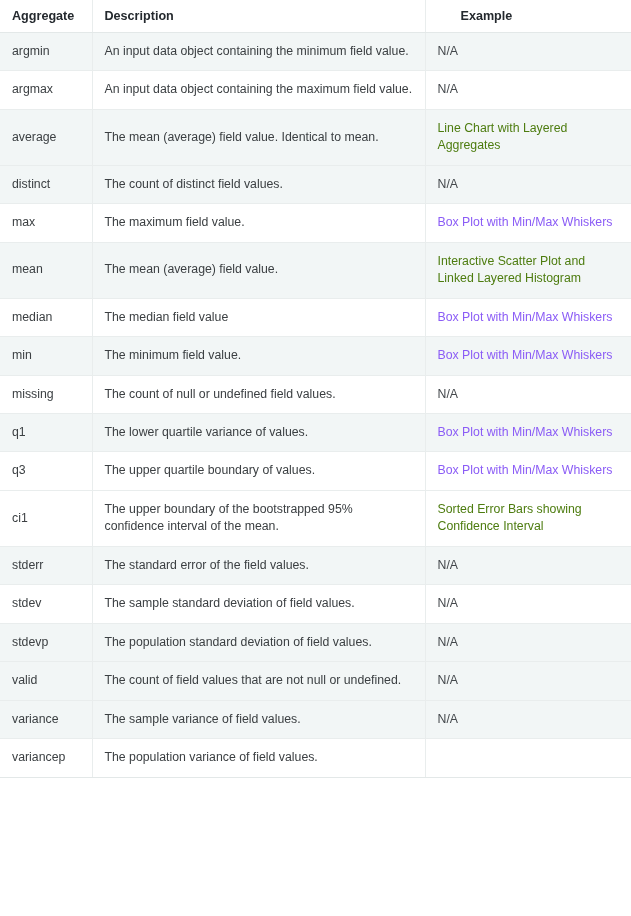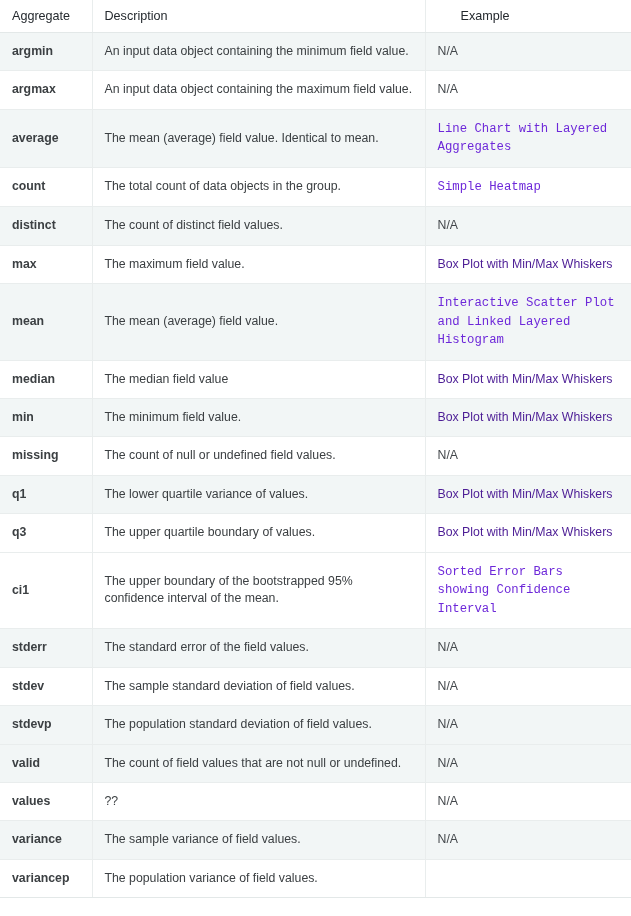--- a/index.html
+++ b/index.html
@@ -21,21 +21,21 @@
     table-layout: fixed;
     font-size: 12.3px;
   }
 
   .doc-table col.c-agg   { width: 92px;  }
   .doc-table col.c-desc  { width: 333px; }
   .doc-table col.c-exam  { width: 206px; }
 
   .doc-table thead th {
     background: #ffffff;
-    font-weight: normal;
+    font-weight: bold;
     font-size: 12.6px;
     color: #24292e;
     text-align: left;
     padding: 9px 12px 9px 12px;
     border-bottom: 1px solid #e3e8e8;
     border-right: 1px solid #e9eded;
     vertical-align: middle;
     height: 13px;
   }
   .doc-table thead th:last-child { border-right: none; padding-left: 35px; }
@@ -51,31 +51,30 @@
   .doc-table tbody td:last-child { border-right: none; }
 
   .doc-table tbody tr.alt td { background: #f2f6f6; }
   .doc-table tbody tr.plain td { background: #ffffff; }
 
   .doc-table tbody tr:last-child td { border-bottom: 1px solid #e3e8e8; }
 
   .cell-agg {
     color: #44484c;
     white-space: nowrap;
-    font-weight: bold;
   }
   .cell-desc { color: #3c4043; }
   .cell-exam { color: #44484c; }
 
   .ex-link {
     text-decoration: none;
     cursor: pointer;
   }
-  .ex-link.blue   { color: #6d28d9; font-family: Liberation Mono, monospace; }
-  .ex-link.purple { color: #4c1d95; }
+  .ex-link.blue   { color: #4d7c0f; }
+  .ex-link.purple { color: #8b5cf6; }
   .ex-na { color: #44484c; margin-top: 47px; }
 </style>
 </head>
 <body>
 
 <table class="doc-table">
   <colgroup>
     <col class="c-agg">
       <col class="c-desc">
       <col class="c-exam">
@@ -95,25 +94,20 @@
       </tr>
       <tr class="plain">
         <td class="cell-agg">argmax</td>
         <td class="cell-desc">An input data object containing the maximum field value.</td>
         <td class="cell-exam"><span class="ex-na">N/A</span></td>
       </tr>
       <tr class="alt">
         <td class="cell-agg">average</td>
         <td class="cell-desc">The mean (average) field value. Identical to mean.</td>
         <td class="cell-exam"><span class="ex-link blue">Line Chart with Layered Aggregates</span></td>
-      </tr>
-      <tr class="plain">
-        <td class="cell-agg">count</td>
-        <td class="cell-desc">The total count of data objects in the group.</td>
-        <td class="cell-exam"><span class="ex-link blue">Simple Heatmap</span></td>
       </tr>
       <tr class="alt">
         <td class="cell-agg">distinct</td>
         <td class="cell-desc">The count of distinct field values.</td>
         <td class="cell-exam"><span class="ex-na">N/A</span></td>
       </tr>
       <tr class="plain">
         <td class="cell-agg">max</td>
         <td class="cell-desc">The maximum field value.</td>
         <td class="cell-exam"><span class="ex-link purple">Box Plot with Min/Max Whiskers</span></td>
@@ -166,25 +160,20 @@
       <tr class="alt">
         <td class="cell-agg">stdevp</td>
         <td class="cell-desc">The population standard deviation of field values.</td>
         <td class="cell-exam"><span class="ex-na">N/A</span></td>
       </tr>
       <tr class="alt">
         <td class="cell-agg">valid</td>
         <td class="cell-desc">The count of field values that are not null or undefined.</td>
         <td class="cell-exam"><span class="ex-na">N/A</span></td>
       </tr>
-      <tr class="plain">
-        <td class="cell-agg">values</td>
-        <td class="cell-desc">??</td>
-        <td class="cell-exam"><span class="ex-na">N/A</span></td>
-      </tr>
       <tr class="alt">
         <td class="cell-agg">variance</td>
         <td class="cell-desc">The sample variance of field values.</td>
         <td class="cell-exam"><span class="ex-na">N/A</span></td>
       </tr>
       <tr class="plain">
         <td class="cell-agg">variancep</td>
         <td class="cell-desc">The population variance of field values.</td>
         <td class="cell-exam"></td>
       </tr>

